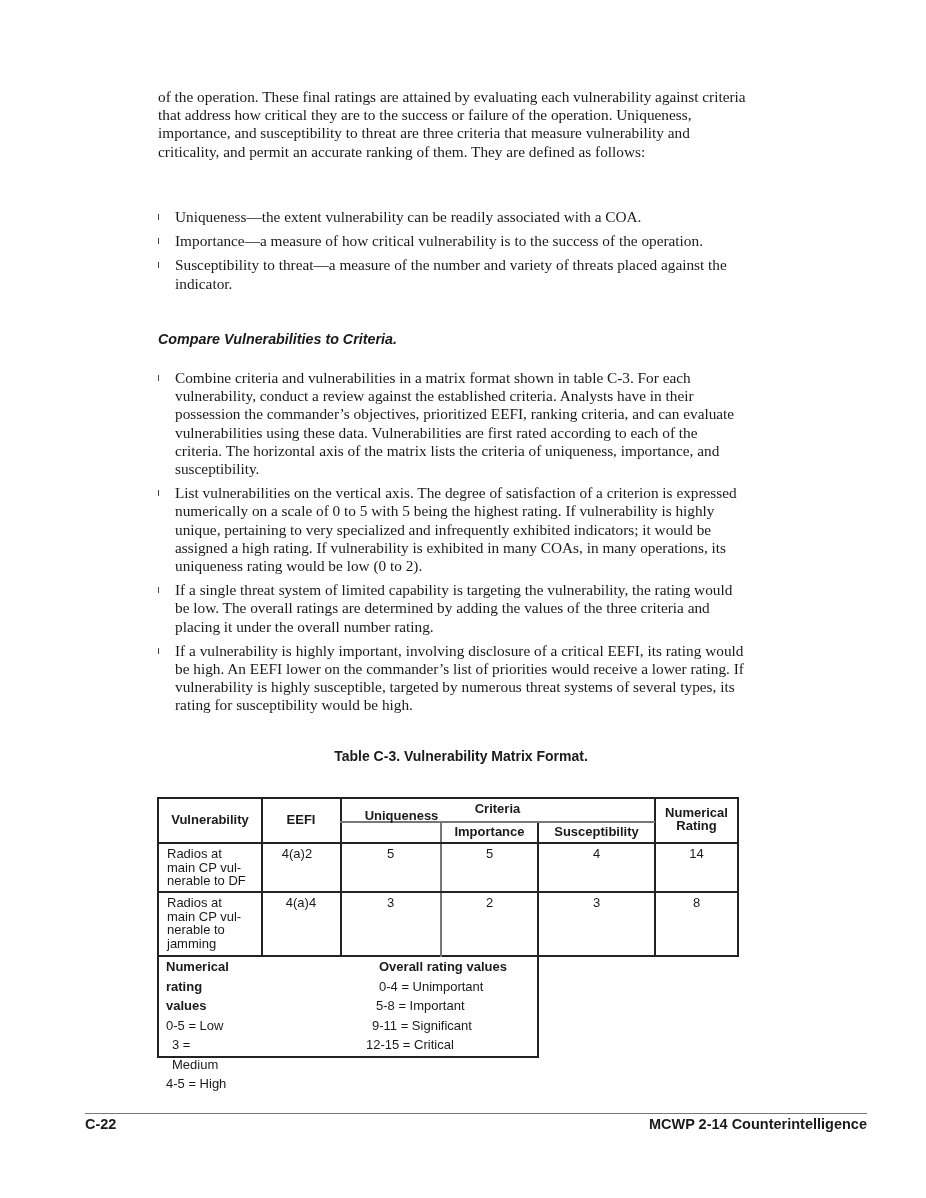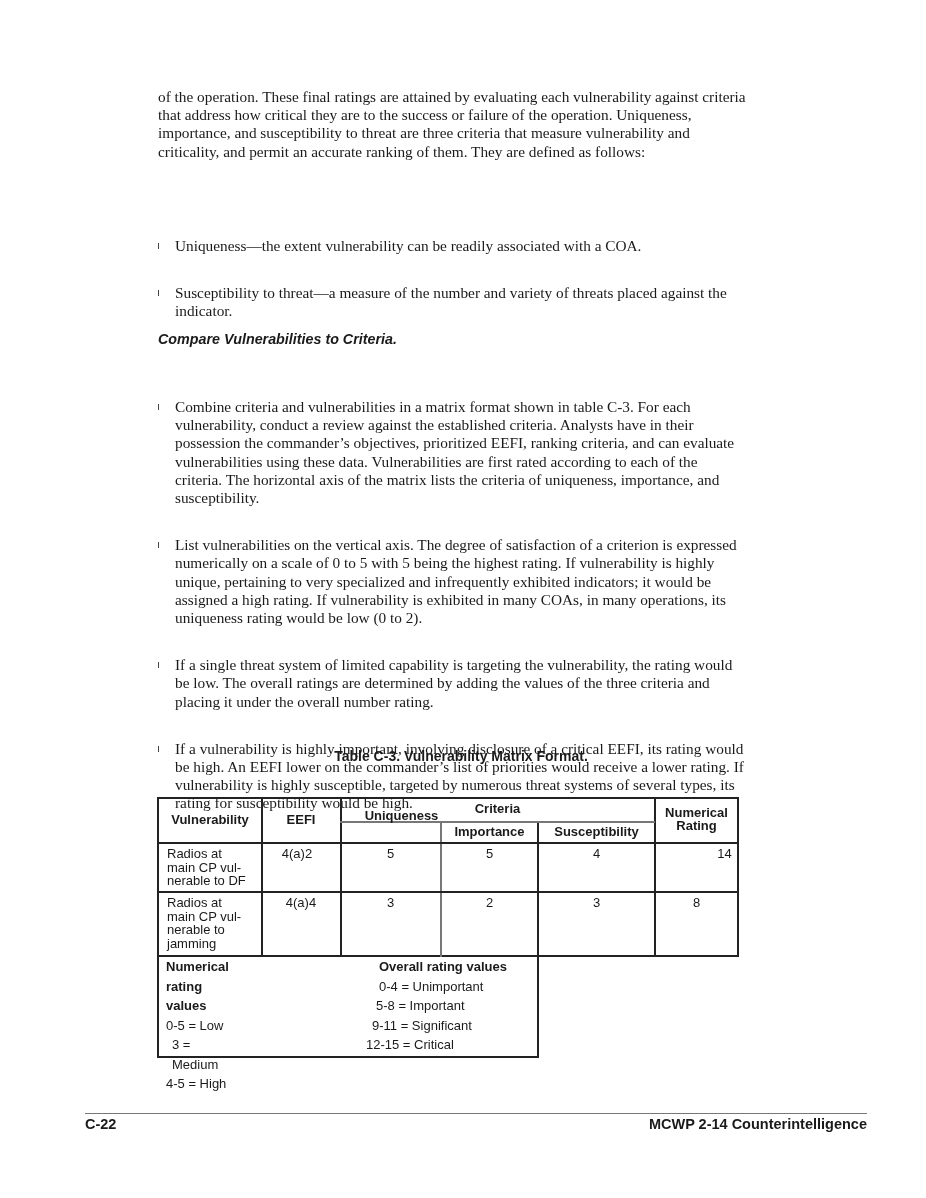--- a/index.html
+++ b/index.html
@@ -3,21 +3,21 @@
 <meta charset="utf-8">
 <style>
   html, body { margin:0; padding:0; background:#ffffff; }
   body { width:926px; height:1198px; position:relative; overflow:hidden; color:#1a1a1a; }
   .serif { font-family: "Liberation Serif", "DejaVu Serif", serif; }
   .sans { font-family: "Liberation Sans", "DejaVu Sans", sans-serif; }
 
   .intro { position:absolute; left:158px; top:88px; width:590px; font-size:15.3px; line-height:18.2px; }
 
   .bullets { position:absolute; left:158px; width:590px; margin:0; padding:0; list-style:none; font-size:15.3px; line-height:18.2px; }
-  .bullets li { position:relative; padding-left:17px; margin-bottom:6px;margin-top:29px; }
+  .bullets li { position:relative; padding-left:17px; margin-bottom:6px; }
   .bullets li .tick { position:absolute; left:0; top:6px; width:1px; height:6px; background:#444; }
   #bullets1 { top:208px; }
   #bullets2 { top:369px; }
 
   .subhead { position:absolute; left:158px; top:331px; font-size:14.3px; font-weight:bold; font-style:italic; }
 
   .table-title { position:absolute; left:0; width:926px; top:748px; text-align:center; font-size:14px; font-weight:bold; }
   .table-title span { position:relative; left:-2px; }
 
   
@@ -34,20 +34,21 @@
   .footer-left { position:absolute; left:85px; top:1116px; font-size:14.5px; font-weight:bold; }
   .footer-right { position:absolute; right:59px; top:1116px; font-size:14.5px; font-weight:bold; }
 </style>
 </head>
 <body>
 
 <div class="intro serif">of the operation. These final ratings are attained by evaluating each vulnerability against criteria that address how critical they are to the success or failure of the operation. Uniqueness, importance, and susceptibility to threat are three criteria that measure vulnerability and criticality, and permit an accurate ranking of them. They are defined as follows:</div>
 
 <ul class="bullets serif" id="bullets1">
   <li><span class="tick"></span><span>Uniqueness—the extent vulnerability can be readily associated with a COA.</span></li>
+  <li><span class="tick"></span><span>Importance—a measure of how critical vulnerability is to the success of the operation.</span></li>
   <li><span class="tick"></span><span>Susceptibility to threat—a measure of the number and variety of threats placed against the indicator.</span></li>
 </ul>
 
 <div class="subhead sans">Compare Vulnerabilities to Criteria.</div>
 
 <ul class="bullets serif" id="bullets2">
   <li><span class="tick"></span><span>Combine criteria and vulnerabilities in a matrix format shown in table C-3. For each vulnerability, conduct a review against the established criteria. Analysts have in their possession the commander’s objectives, prioritized EEFI, ranking criteria, and can evaluate vulnerabilities using these data. Vulnerabilities are first rated according to each of the criteria. The horizontal axis of the matrix lists the criteria of uniqueness, importance, and susceptibility.</span></li>
   <li><span class="tick"></span><span>List vulnerabilities on the vertical axis. The degree of satisfaction of a criterion is expressed numerically on a scale of 0 to 5 with 5 being the highest rating. If vulnerability is highly unique, pertaining to very specialized and infrequently exhibited indicators; it would be assigned a high rating. If vulnerability is exhibited in many COAs, in many operations, its uniqueness rating would be low (0 to 2).</span></li>
   <li><span class="tick"></span><span>If a single threat system of limited capability is targeting the vulnerability, the rating would be low. The overall ratings are determined by adding the values of the three criteria and placing it under the overall number rating.</span></li>
   <li><span class="tick"></span><span>If a vulnerability is highly important, involving disclosure of a critical EEFI, its rating would be high. An EEFI lower on the commander’s list of priorities would receive a lower rating. If vulnerability is highly susceptible, targeted by numerous threat systems of several types, its rating for susceptibility would be high.</span></li>
@@ -90,21 +91,21 @@
   <div>
     <div class="cell" style="left:10px;top:50px;width:92px;line-height:13.5px;">
       <div>Radios at</div>
       <div>main CP vul-</div>
       <div>nerable to DF</div>
     </div>
     <div class="cell center" style="left:105px;top:50px;width:70px;">4(a)2</div>
     <div class="cell center" style="left:184px;top:50px;width:99px;">5</div>
     <div class="cell center" style="left:285px;top:50px;width:95px;">5</div>
     <div class="cell center" style="left:382px;top:50px;width:115px;">4</div>
-    <div class="cell center" style="left:499px;top:50px;width:81px;margin-left:28px;">14</div>
+    <div class="cell center" style="left:499px;top:50px;width:81px;">14</div>
   </div>
 
   <div>
     <div class="cell" style="left:10px;top:99px;width:92px;line-height:13.5px;">
       <div>Radios at</div>
       <div>main CP vul-</div>
       <div>nerable to</div>
       <div>jamming</div>
     </div>
     <div class="cell center" style="left:105px;top:99px;width:78px;">4(a)4</div>

